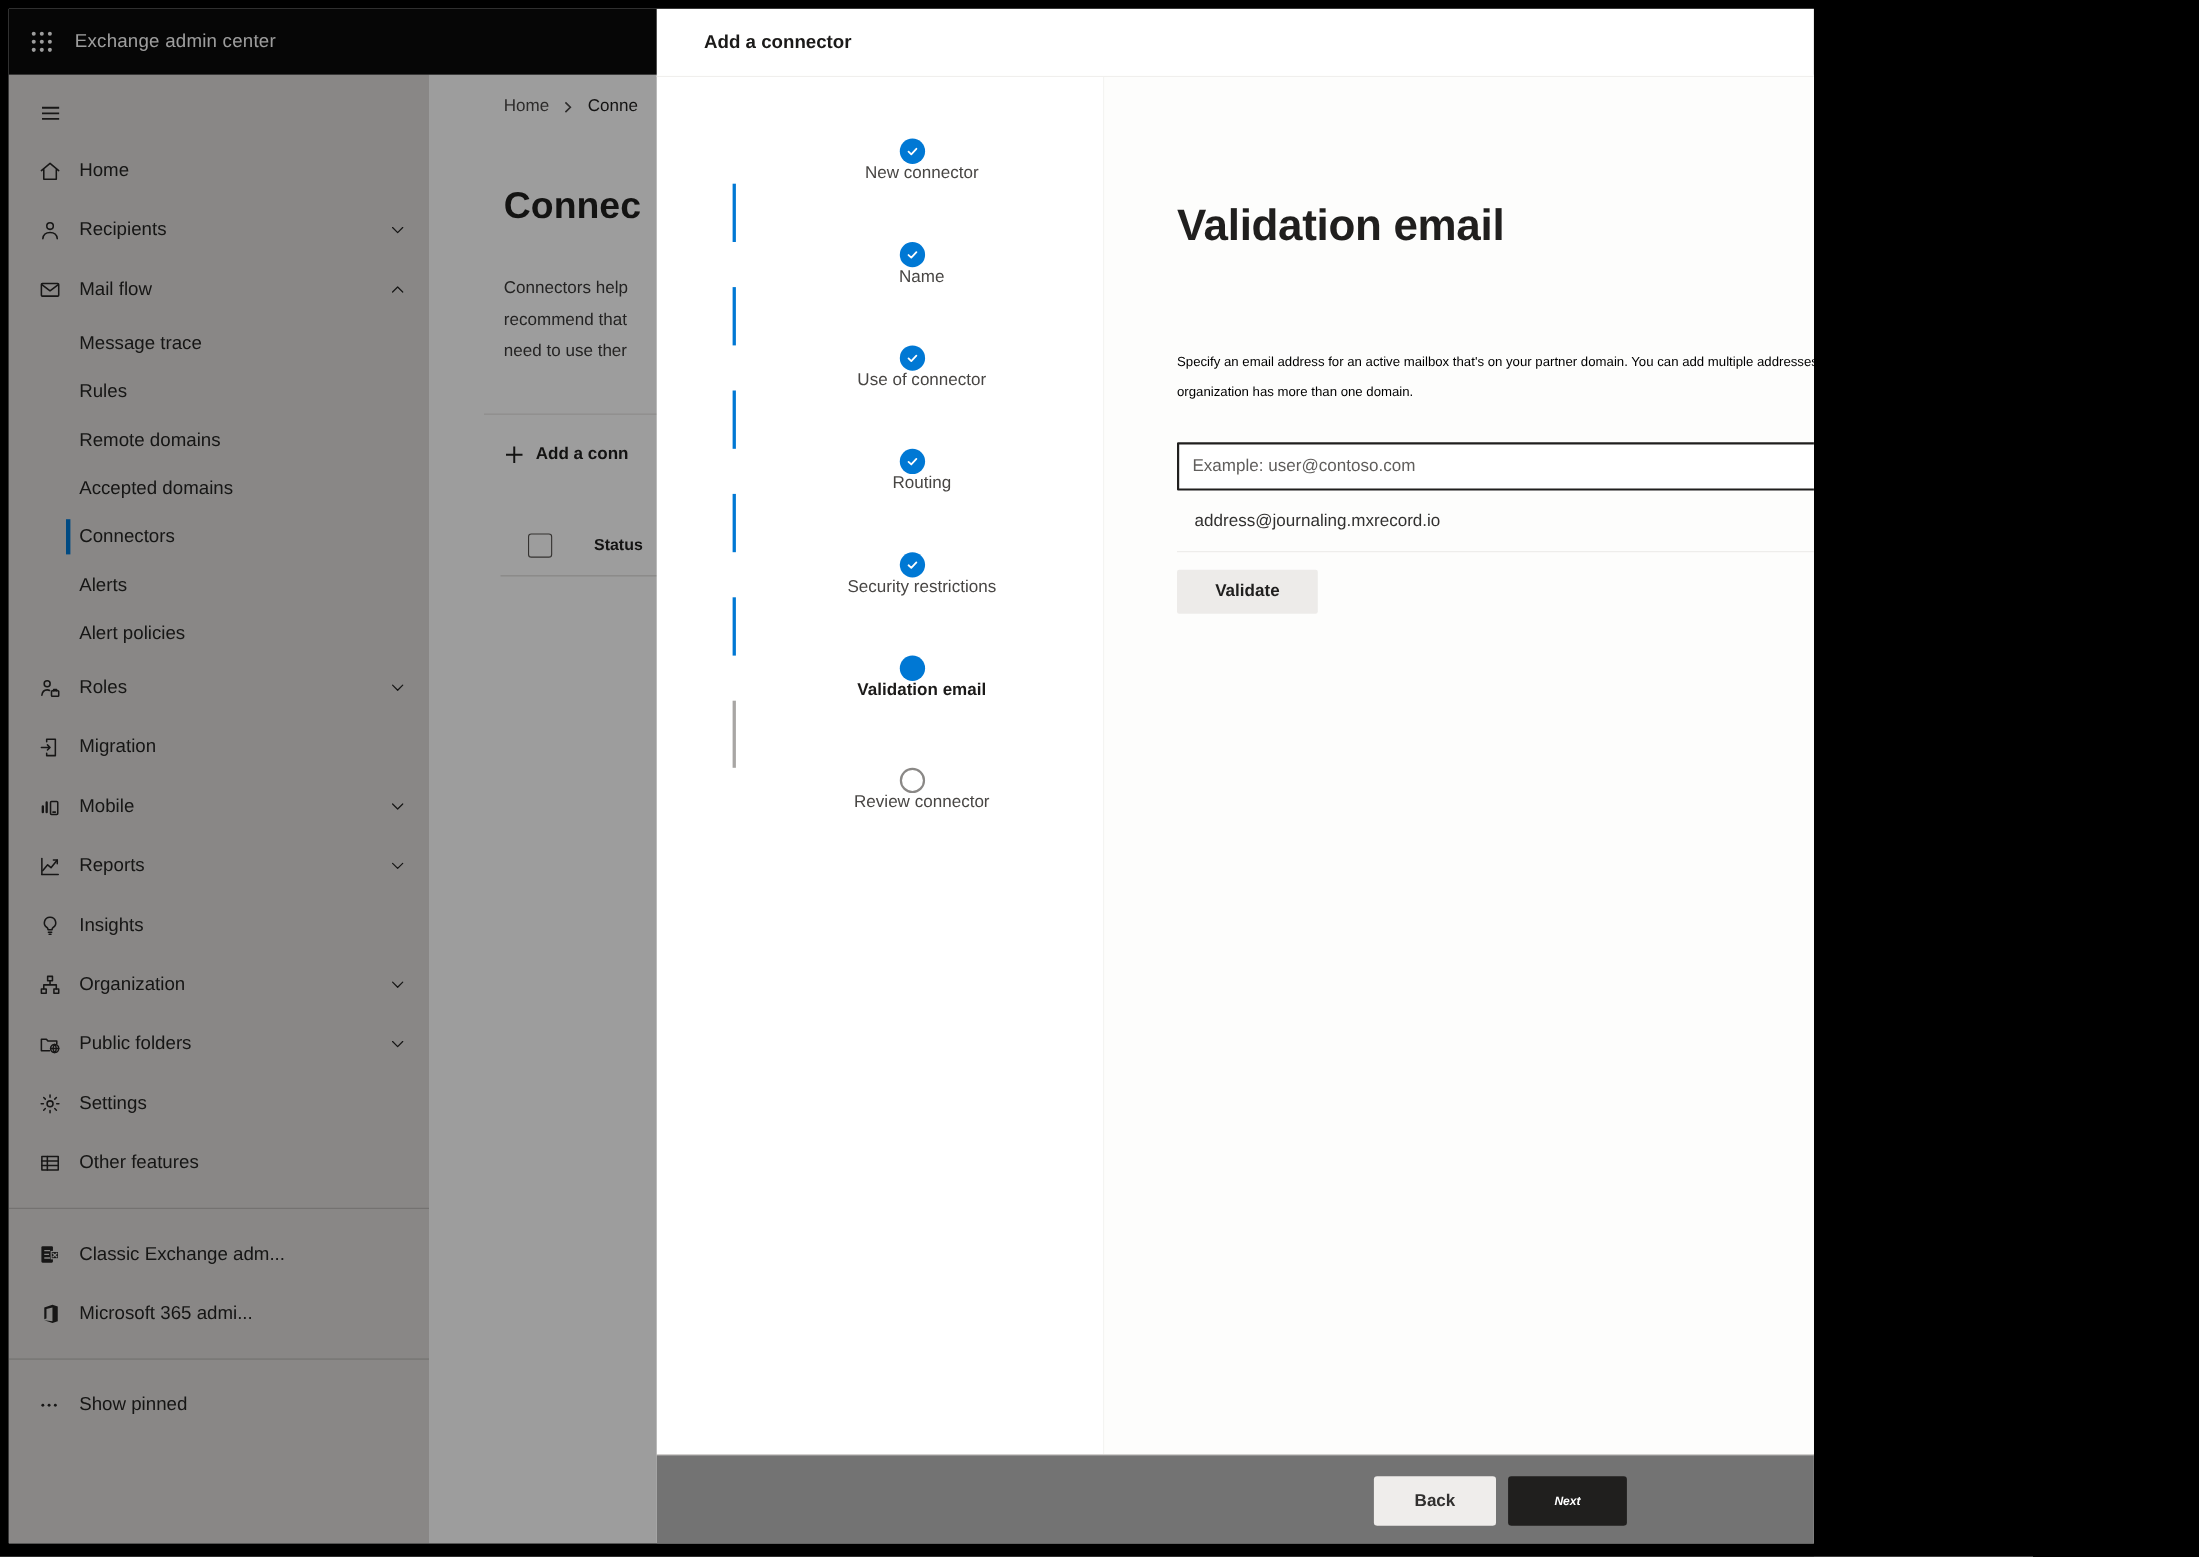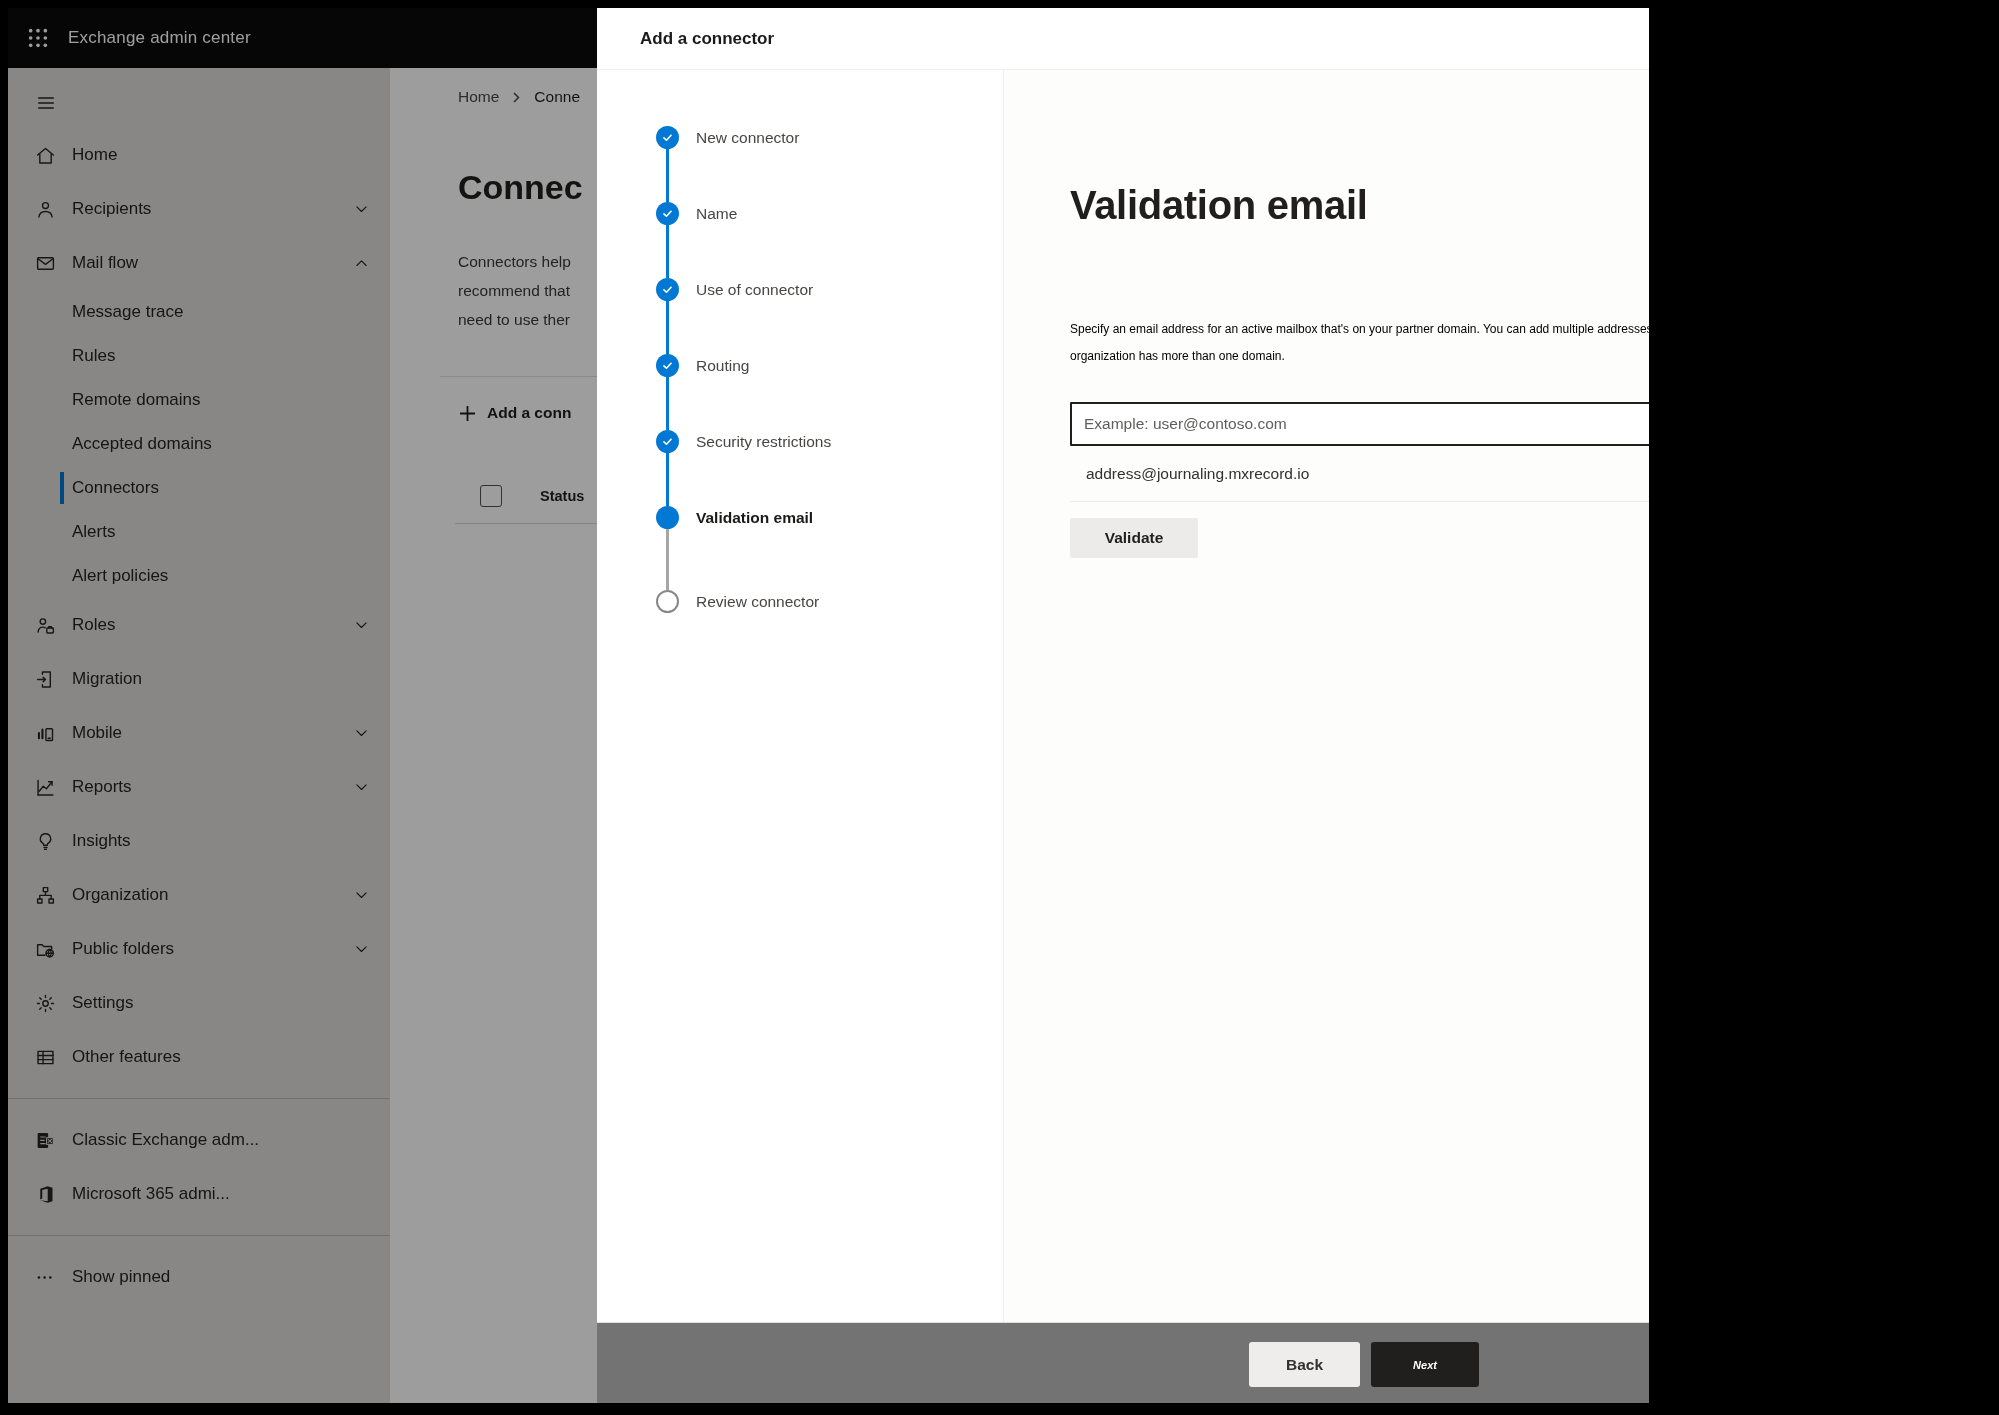--- a/index.html
+++ b/index.html
@@ -44,21 +44,21 @@
   
   #dim{position:absolute;inset:0;background:rgba(0,0,0,0.385);z-index:10;}
 
   
   #modal{position:absolute;left:589px;top:0;width:1390px;height:1395px;background:#fff;z-index:20;display:flex;flex-direction:column;}
   #modal-header{height:62px;flex:0 0 62px;border-bottom:1px solid #f0efed;display:flex;align-items:center;position:relative;}
   #modal-title{margin-left:43px;font-size:17px;font-weight:700;color:#1b1a19;}
   #modal-close{position:absolute;right:24px;top:50%;transform:translateY(-50%);width:34px;height:34px;display:flex;align-items:center;justify-content:center;cursor:pointer;}
   #modal-body{flex:1;display:flex;min-height:0;}
   #stepper{flex:0 0 407px;border-right:1px solid #f0efed;padding-top:56px;padding-left:59px;}
-  .step-row{display:flex;align-items:center;}
+  .step-row{display:flex;align-items:center;flex-direction:column;}
   .step-circle{width:23px;height:23px;border-radius:50%;flex:0 0 23px;display:flex;align-items:center;justify-content:center;}
   .step-circle.completed,.step-circle.active{background:#0078d4;}
   .step-circle.upcoming{background:#fff;border:2px solid #8a8886;}
   .step-label{margin-left:17px;font-size:15.5px;color:#484644;white-space:nowrap;}
   .step-label.active{font-weight:700;color:#1b1a19;}
   .step-line{width:3px;margin-left:10px;height:53px;}
   .step-line.blue{background:#0078d4;}
   .step-line.gray{background:#a8a6a4;height:61px;}
   #content{flex:1;padding-left:66px;padding-top:113px;background:#fdfdfc;}
   #content-heading{font-size:40px;font-weight:700;color:#201f1e;letter-spacing:-.3px;}

